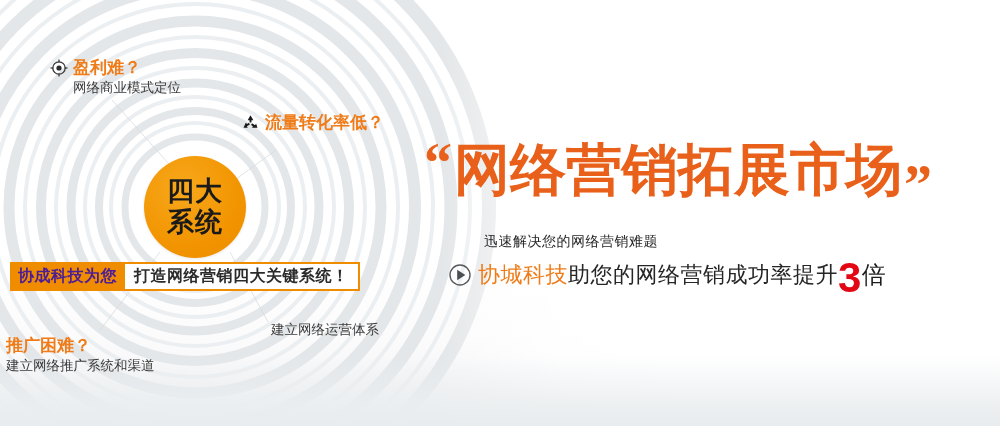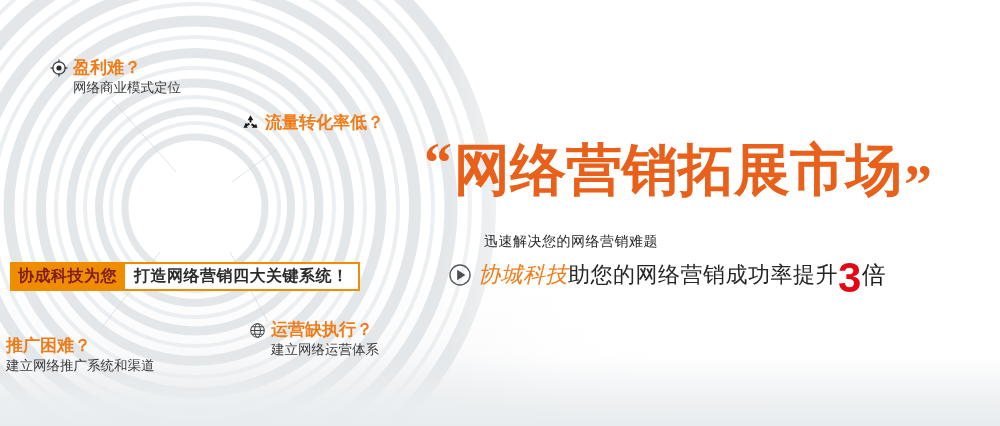--- a/index.html
+++ b/index.html
@@ -38,21 +38,21 @@
   }
   .circle .ctxt{
     position:absolute;left:0;top:0;width:102px;height:102px;
     display:flex;flex-direction:column;align-items:center;justify-content:center;
     font-size:27px;font-weight:bold;color:#1a1a1a;letter-spacing:1px;line-height:31px;
   }
 
   
   .strip{position:absolute;left:10px;top:262px;height:29px;display:flex;align-items:stretch;}
   .strip .s1{
-    background:#f08c00;color:#7f1d1d;font-size:16px;font-weight:bold;
+    background:#f08c00;color:#4c1d95;font-size:16px;font-weight:bold;
     display:flex;align-items:center;padding:0 8px;letter-spacing:.5px;
   }
   .strip .s2{
     background:#ffffff;border:2px solid #f08c00;border-left:none;
     color:#2b2b2b;font-size:16px;font-weight:bold;
     display:flex;align-items:center;padding:4px 9px;letter-spacing:.5px;
     box-sizing:border-box;
   }
 
   
@@ -71,21 +71,21 @@
   }
 
   .sub1{
     position:absolute;left:484px;top:228px;
     font-size:14px;color:#262626;line-height:26px;white-space:nowrap;letter-spacing:.5px;
   }
   .sub2{
     position:absolute;left:448px;top:258px;display:flex;align-items:center;
     font-size:22px;color:#262626;line-height:30px;white-space:nowrap;letter-spacing:.5px;
   }
-  .sub2 .brand{color:#ef7c18;font-style:italic;}
+  .sub2 .brand{color:#ef7c18;}
   .sub2 .big3{color:#e30613;font-size:42px;font-weight:bold;line-height:34px;position:relative;top:3px;}
   .sub2 .bei{color:#1c1c1c;font-size:24px;}
   .playico{margin-right:6px;flex:none;line-height:0;}
 </style>
 </head>
 <body>
 
 <div id="banner">
 
   <svg class="rings" viewBox="0 0 1000 426" xmlns="http://www.w3.org/2000/svg">
@@ -158,37 +158,29 @@
   </div>
 
   <div class="node" style="left:6px;top:336px;">
     <div class="row">
       <span class="ttl">推广困难？</span>
     </div>
     <div class="sub">建立网络推广系统和渠道</div>
   </div>
 
   <div class="node" style="left:249px;top:320px;">
-    <div class="row">
-      <span class="ico">
-        <svg width="17" height="17" viewBox="0 0 20 20" xmlns="http://www.w3.org/2000/svg">
-          <g fill="none" stroke="#3a3a3a" stroke-width="1.1">
-            <circle cx="10" cy="10" r="8"></circle>
-            <ellipse cx="10" cy="10" rx="3.4" ry="8"></ellipse>
-            <line x1="2" y1="10" x2="18" y2="10"></line>
-            <line x1="3.3" y1="5.6" x2="16.7" y2="5.6"></line>
-            <line x1="3.3" y1="14.4" x2="16.7" y2="14.4"></line>
-          </g>
-        </svg>
-      </span>
-      <span class="ttl">运营缺执行？</span>
-    </div>
     <div class="sub" style="margin-left:22px;">建立网络运营体系</div>
   </div>
 
+  <div class="circle">
+    <div class="ctxt">
+      <span>四大</span>
+      <span>系统</span>
+    </div>
+  </div>
 
   <div class="strip">
     <div class="s1">协成科技为您</div>
     <div class="s2">打造网络营销四大关键系统！</div>
   </div>
 
   <div class="headline">
     <span class="qopen">“</span>
     <span class="htxt">网络营销拓展市场</span>
     <span class="qclose">”</span>

